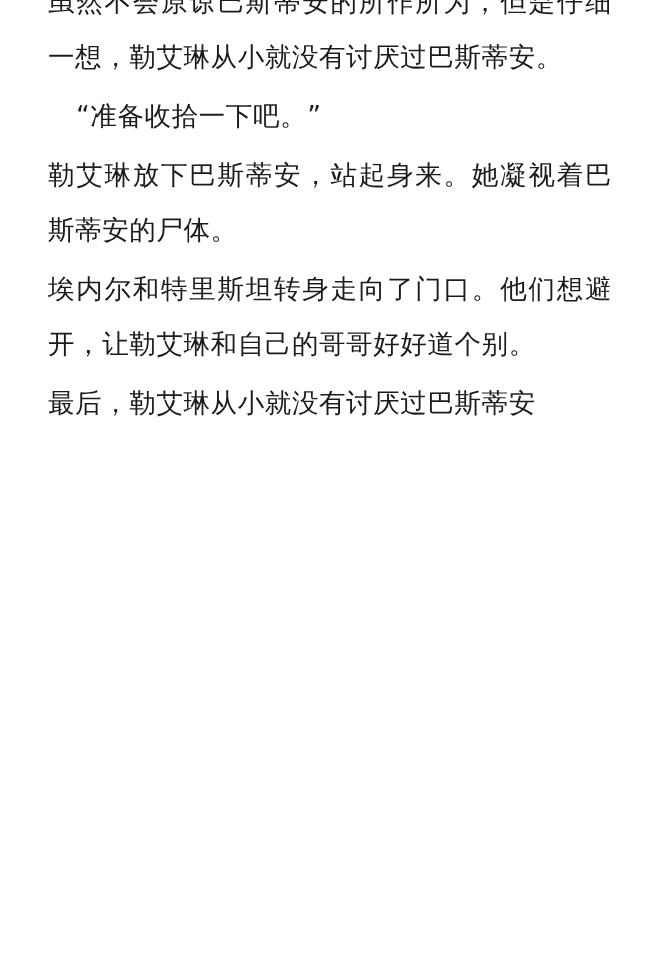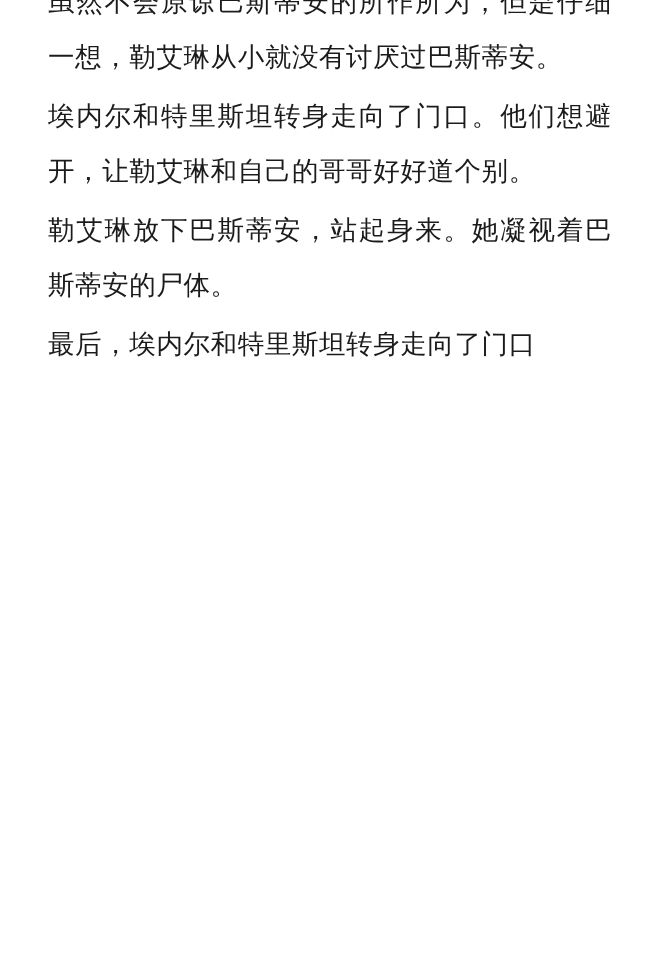--- a/index.html
+++ b/index.html
@@ -41,17 +41,18 @@
   .para.indent {
     text-indent: 28px;
   }
 </style>
 </head>
 <body>
 
 <div class="page">
   <div class="reader-body">
     <p class="para first-clipped">虽然不会原谅巴斯蒂安的所作所为，但是仔细一想，勒艾琳从小就没有讨厌过巴斯蒂安。</p>
+    <p class="para indent">“准备收拾一下吧。”</p>
+    <p class="para">勒艾琳放下巴斯蒂安，站起身来。她凝视着巴斯蒂安的尸体。</p>
     <p class="para">埃内尔和特里斯坦转身走向了门口。他们想避开，让勒艾琳和自己的哥哥好好道个别。</p>
-    <p class="para">勒艾琳放下巴斯蒂安，站起身来。她凝视着巴斯蒂安的尸体。</p>
-    <p class="para">最后，埃内尔和特里斯坦转身走向了门口</p>
+    <p class="para">最后，勒艾琳从小就没有讨厌过巴斯蒂安</p>
   </div>
 </div>
 
 </body></html>

